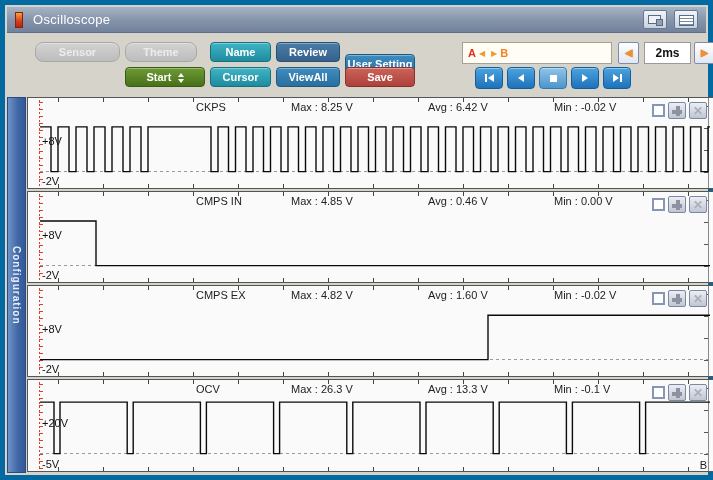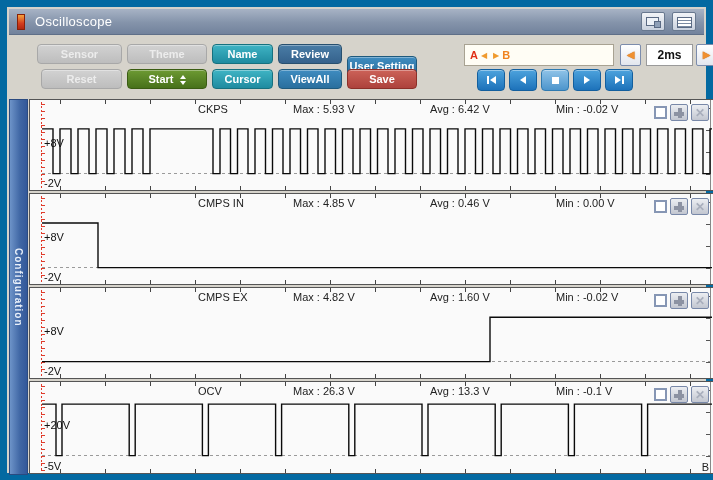--- a/index.html
+++ b/index.html
@@ -1,20 +1,20 @@
 <!DOCTYPE html>
 <html><head>
 <meta charset="utf-8">
 <style>
   * { margin:0; padding:0; box-sizing:border-box; }
   html,body { width:713px; height:480px; }
   body { font-family:"Liberation Sans", sans-serif; background:#b8b4ac; }
 
   .window { position:absolute; left:0; top:0; width:713px; height:480px;
-            background:#d6d3cb; border:7px solid #0369a1; outline:1px solid #9aa2b0; }
+            background:#d6d3cb; border:5px solid #0369a1; outline:1px solid #9aa2b0; }
 
   
   .titlebar { position:absolute; left:2px; top:2px; right:2px; height:26px;
               background:linear-gradient(#a7b3c5,#8493aa 55%,#72829c);
               border-bottom:1px solid #5f6f88; display:flex; align-items:center; }
   .app-icon { width:8px; height:16px; margin-left:8px;
               background:linear-gradient(#f5a23c,#d33c1e 60%,#b22810); border:1px solid #8a2008; }
   .title-text { color:#ffffff; font-size:13px; margin-left:10px; letter-spacing:.3px; }
   .tb-icons { margin-left:auto; display:flex; gap:7px; margin-right:8px; }
   .tb-iconbtn { width:24px; height:19px; background:linear-gradient(#f2f4f8,#c9d1de);
@@ -25,21 +25,21 @@
                          background:#8fa0b8; border:1px solid #5a6a84; }
   .glyph-menu { position:absolute; left:4px; top:4px; width:15px; height:11px;
                 border:1px solid #5a6a84; background:
                 linear-gradient(#fff 0 2px,#7a8aa2 2px 3px,#fff 3px 5px,#7a8aa2 5px 6px,#fff 6px 8px,#7a8aa2 8px 9px,#fff 9px); }
 
   
   .toolbar { position:absolute; left:2px; top:28px; right:2px; height:62px; background:#d6d3cb; }
   .btn { position:absolute; height:20px; border-radius:4px; border:1px solid #8a8a8a;
          color:#fff; font-size:11px; font-weight:bold; text-align:center; line-height:18px;
          box-shadow:inset 0 1px 0 rgba(255,255,255,.35); cursor:default; }
-  .btn.disabled { background:linear-gradient(#d2d2d2,#bdbdbd); color:#ececec; border-color:#a8a8a8; }
+  .btn.disabled { background:linear-gradient(#d2d2d2,#bdbdbd); color:#ececec; border-color:#a8a8a8;border-radius:8px; }
   .btn.teal  { background:linear-gradient(#3fb4c4,#1f8ba0); border-color:#16717f; }
   .btn.steel { background:linear-gradient(#4a7da6,#35628c); border-color:#28506f; }
   .btn.blue  { background:linear-gradient(#3f8cc0,#2a6f9e); border-color:#1f5a7d; }
   .btn.red   { background:linear-gradient(#cc6258,#ad423c); border-color:#8c2f28; }
   .btn.green { background:linear-gradient(#6d9a33,#47711a); border-color:#3a5c12; }
   .spinner { display:inline-block; vertical-align:middle; margin-left:6px; line-height:0; }
   .spinner i { display:block; width:0; height:0; border-left:3px solid transparent; border-right:3px solid transparent; }
   .spinner .up { border-bottom:4px solid #fff; margin-bottom:2px; }
   .spinner .dn { border-top:4px solid #fff; }
 
@@ -124,26 +124,25 @@
         <div class="glyph-capture"></div>
       </div>
       <div class="tb-iconbtn">
         <div class="glyph-menu"></div>
       </div>
     </div>
   </div>
 
   <div class="toolbar">
     <div class="btn disabled" style="left:28px; top:9px; width:85px;">Sensor</div>
-    <div class="btn disabled" style="left:118px; top:9px; width:80px;">Theme</div>
+    <div class="btn disabled" style="left:118px; top:9px; width:72px;">Theme</div>
     <div class="btn teal" style="left:203px; top:9px; width:61px;">Name</div>
     <div class="btn steel" style="left:269px; top:9px; width:64px;">Review</div>
     <div class="btn blue" style="left:338px; top:9px; width:70px;margin-top:12px;">User Setting</div>
 
-    <div class="btn disabled" style="left:32px; top:34px; width:81px;">Reset</div>
     <div class="btn green" style="left:118px; top:34px; width:80px;"><span>Start</span><span class="spinner"><i class="up"></i><i class="dn"></i></span></div>
     <div class="btn teal" style="left:203px; top:34px; width:61px;">Cursor</div>
     <div class="btn blue" style="left:269px; top:34px; width:64px;">ViewAll</div>
     <div class="btn red" style="left:338px; top:34px; width:70px;">Save</div>
 
     <div class="ab-box">
       <span class="ab-a">A</span>
       <span class="ab-arrow">◀</span>
       <span class="ab-arrow">▶</span>
       <span class="ab-b">B</span>
@@ -186,21 +185,21 @@
       <div class="ticks-right"></div>
       <div class="trig-col"></div>
       <div class="trig-ticks"></div>
       <div class="zero-line"></div>
       <svg class="wf" viewBox="0 0 670 92" preserveAspectRatio="none">
           <path d="M0 28.9 L11 28.9 L11 73.6 L18 73.6 L18 28.9 L29 28.9 L29 73.6 L36 73.6 L36 28.9 L47 28.9 L47 73.6 L54 73.6 L54 28.9 L65 28.9 L65 73.6 L72 73.6 L72 28.9 L83 28.9 L83 73.6 L90 73.6 L90 28.9 L101 28.9 L101 73.6 L108 73.6 L108 28.9 L171 28.9 L171 73.6 L178 73.6 L178 28.9 L188.5 28.9 L188.5 73.6 L195.5 73.6 L195.5 28.9 L206 28.9 L206 73.6 L213 73.6 L213 28.9 L223.5 28.9 L223.5 73.6 L230.5 73.6 L230.5 28.9 L241 28.9 L241 73.6 L248 73.6 L248 28.9 L258.5 28.9 L258.5 73.6 L265.5 73.6 L265.5 28.9 L276 28.9 L276 73.6 L283 73.6 L283 28.9 L293.5 28.9 L293.5 73.6 L300.5 73.6 L300.5 28.9 L311 28.9 L311 73.6 L318 73.6 L318 28.9 L328.5 28.9 L328.5 73.6 L335.5 73.6 L335.5 28.9 L346 28.9 L346 73.6 L353 73.6 L353 28.9 L363.5 28.9 L363.5 73.6 L370.5 73.6 L370.5 28.9 L381 28.9 L381 73.6 L388 73.6 L388 28.9 L398.5 28.9 L398.5 73.6 L405.5 73.6 L405.5 28.9 L416 28.9 L416 73.6 L423 73.6 L423 28.9 L433.5 28.9 L433.5 73.6 L440.5 73.6 L440.5 28.9 L451 28.9 L451 73.6 L458 73.6 L458 28.9 L468.5 28.9 L468.5 73.6 L475.5 73.6 L475.5 28.9 L486 28.9 L486 73.6 L493 73.6 L493 28.9 L503.5 28.9 L503.5 73.6 L510.5 73.6 L510.5 28.9 L521 28.9 L521 73.6 L528 73.6 L528 28.9 L538.5 28.9 L538.5 73.6 L545.5 73.6 L545.5 28.9 L556 28.9 L556 73.6 L563 73.6 L563 28.9 L573.5 28.9 L573.5 73.6 L580.5 73.6 L580.5 28.9 L591 28.9 L591 73.6 L598 73.6 L598 28.9 L608.5 28.9 L608.5 73.6 L615.5 73.6 L615.5 28.9 L626 28.9 L626 73.6 L633 73.6 L633 28.9 L643.5 28.9 L643.5 73.6 L650.5 73.6 L650.5 28.9 L661 28.9 L661 73.6 L668 73.6 L668 28.9 L670 28.9"></path>
         </svg>
       <div class="ch-top">+8V</div>
       <div class="ch-bottom">-2V</div>
       <div class="ch-name">CKPS</div>
-      <div class="ch-max">Max : 5.93 V</div>
+      <div class="ch-max">Max : 8.25 V</div>
       <div class="ch-avg">Avg : 6.42 V</div>
       <div class="ch-min">Min : -0.02 V</div>
       <div class="ch-ctrls">
         <div class="chk"></div>
         <div class="mini-btn plus"></div>
         <div class="mini-btn">
             <span class="xmark">✕</span>
           </div>
       </div>
     </div>

